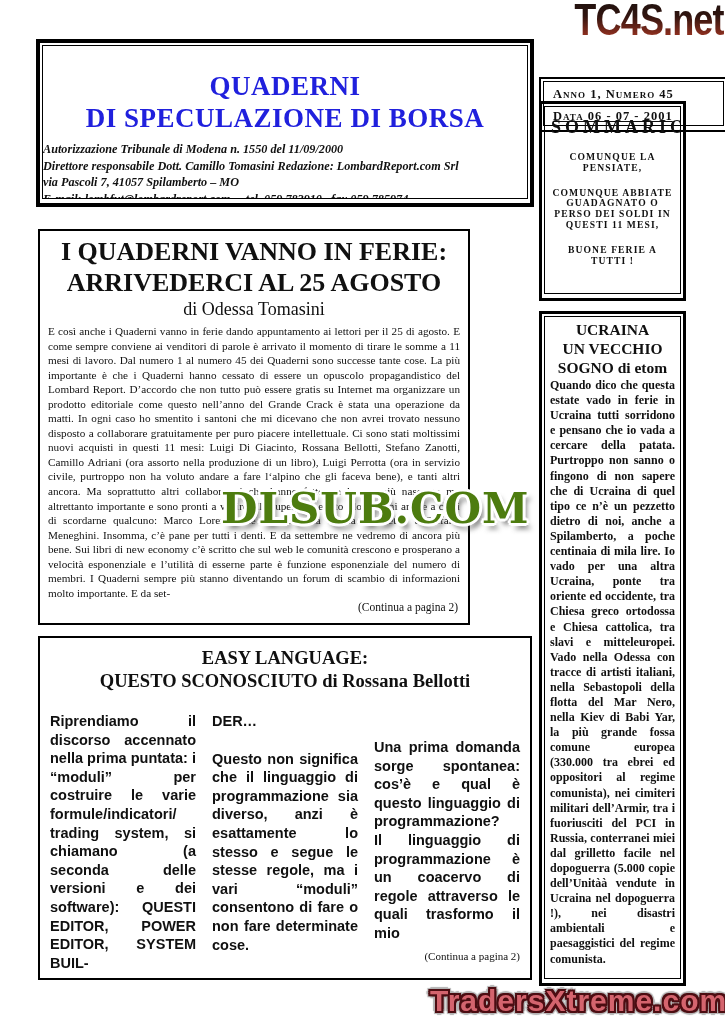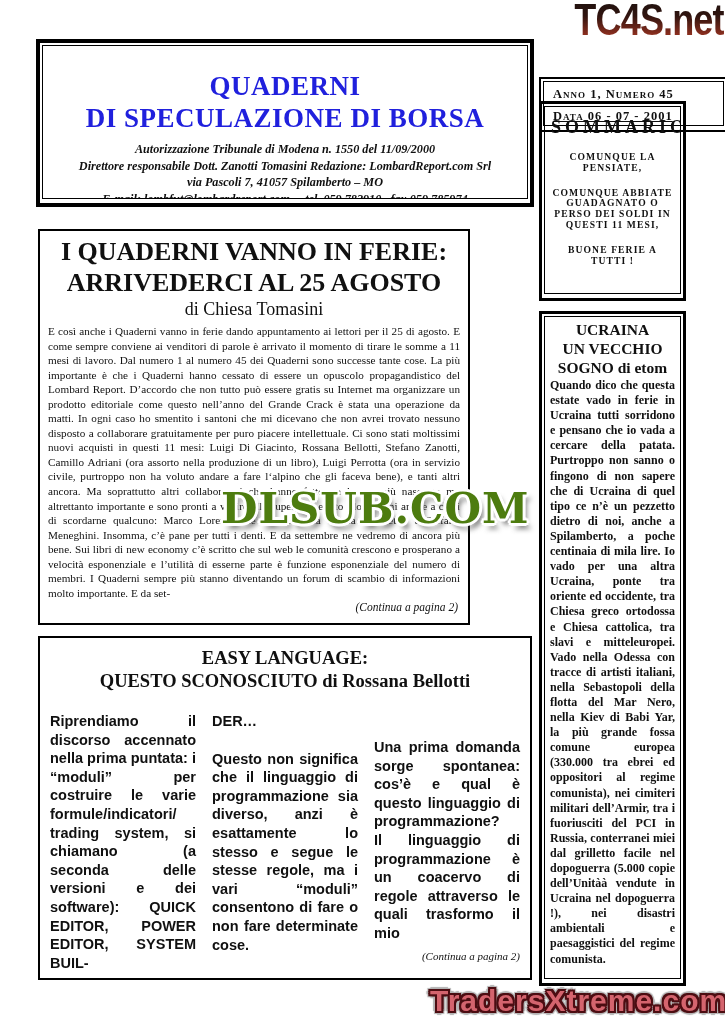--- a/index.html
+++ b/index.html
@@ -16,42 +16,42 @@
   
   .frame-o{position:absolute;border:3px solid #000;background:transparent;box-sizing:border-box;}
   .frame-o.thin{border-width:2px;}
   .frame-i{border:1px solid #000;margin:2px;box-sizing:border-box;height:calc(100% - 6px);overflow:hidden;}
   .plainbox{position:absolute;border:2px solid #000;background:#fff;box-sizing:border-box;}
 
   
   .masthead{left:36px;top:39px;width:498px;height:168px;border-width:4px;}
   .mast-title{margin-top:24px;text-align:center;font-weight:bold;font-size:27px;line-height:32px;
               color:#2020dd;letter-spacing:.5px;}
-  .mast-info{margin-top:7px;text-align:center;font-weight:bold;font-style:italic;
+  .mast-info{margin-top:7px;font-weight:bold;font-style:italic;
              font-size:12.2px;line-height:16.5px;}
 
   
   .issue{left:539px;top:30px;width:189px;height:55px;margin-top:47px;}
   .issue .frame-i{padding:5px 9px;}
   .issue-line{font-variant:small-caps;font-weight:bold;font-size:12.5px;letter-spacing:1px;line-height:14px;}
   .issue-line+.issue-line{margin-top:8px;text-decoration:underline;}
 
   
   .sommario{left:539px;top:101px;width:147px;height:200px;}
   .sommario .frame-i{padding:10px 6px;text-align:center;
         font-family:Liberation Serif, serif;font-weight:bold;}
   .som-title{font-size:18px;letter-spacing:4px;}
   .som-item{margin-top:14px;font-size:9.6px;letter-spacing:1.1px;line-height:10.8px;}
 
   
   .art-main{left:38px;top:229px;width:432px;height:396px;}
   .am-title{margin-top:5px;text-align:center;font-weight:bold;font-size:26px;line-height:31px;}
   .am-byline{text-align:center;font-size:18px;line-height:23px;}
   .am-body{margin:3px 8px 0 8px;font-size:11.2px;line-height:14.55px;text-align:justify;}
-  .continua{font-style:italic;font-size:11.5px;text-align:right;margin:1px 10px 0 0;padding-left:37px;}
+  .continua{font-size:11.5px;text-align:right;margin:1px 10px 0 0;padding-left:37px;}
 
   
   .watermark{position:absolute;left:221px;top:484px;z-index:6;
      font-family:"DejaVu Serif","Liberation Serif",serif;font-weight:bold;font-size:42px;
      letter-spacing:1px;color:#4d7c0f;
      text-shadow:-2px -2px 0 #fff,2px -2px 0 #fff,-2px 2px 0 #fff,2px 2px 0 #fff,
                  -3px 0 0 #fff,3px 0 0 #fff,0 -3px 0 #fff,0 3px 0 #fff,
                  4px 6px 5px rgba(70,70,70,.65);}
 
   
@@ -88,21 +88,21 @@
   <div class="tc4s">TC4S.net</div>
 
   <div class="frame-o masthead">
     <div class="frame-i">
       <div class="mast-title">
         <div>QUADERNI</div>
         <div>DI SPECULAZIONE DI BORSA</div>
       </div>
       <div class="mast-info">
         <div>Autorizzazione Tribunale di Modena n. 1550 del 11/09/2000</div>
-        <div>Direttore responsabile Dott. Zanotti Tomasini Redazione: LombardReport.com Srl</div>
+        <div>Direttore responsabile Dott. Camillo Tomasini Redazione: LombardReport.com Srl</div>
         <div>via Pascoli 7, 41057 Spilamberto – MO</div>
         <div>E-mail: lombfut@lombardreport.com  tel. 059 782910  fax 059 785974</div>
       </div>
     </div>
   </div>
 
   <div class="frame-o thin issue">
     <div class="frame-i">
       <div class="issue-line">Anno 1, Numero 45</div>
       <div class="issue-line">Data 06 - 07 - 2001</div>
@@ -116,34 +116,34 @@
       <div class="som-item">COMUNQUE ABBIATE GUADAGNATO O PERSO DEI SOLDI IN QUESTI 11 MESI,</div>
       <div class="som-item">BUONE FERIE A TUTTI !</div>
     </div>
   </div>
 
   <div class="plainbox art-main">
     <div class="am-title">
       <div>I QUADERNI VANNO IN FERIE:</div>
       <div>ARRIVEDERCI AL 25 AGOSTO</div>
     </div>
-    <div class="am-byline">di Chiesa Tomasini</div>
+    <div class="am-byline">di Odessa Tomasini</div>
     <div class="am-body">E così anche i Quaderni vanno in ferie dando appuntamento ai lettori per il 25 di agosto. E come sempre conviene ai venditori di parole è arrivato il momento di tirare le somme a 11 mesi di lavoro. Dal numero 1 al numero 45 dei Quaderni sono successe tante cose. La più importante è che i Quaderni hanno cessato di essere un opuscolo propagandistico del Lombard Report. D’accordo che non tutto può essere gratis su Internet ma organizzare un prodotto editoriale come questo nell’anno del Grande Crack è stata una operazione da matti. In ogni caso ho smentito i santoni che mi dicevano che non avrei trovato nessuno disposto a collaborare gratuitamente per puro piacere intellettuale. Ci sono stati moltissimi nuovi acquisti in questi 11 mesi: Luigi Di Giacinto, Rossana Bellotti, Stefano Zanotti, Camillo Adriani (ora assorto nella produzione di un libro), Luigi Perrotta (ora in servizio civile, purtroppo non ha voluto andare a fare l‘alpino che gli faceva bene), e tanti altri ancora. Ma soprattutto altri collaboratori che hanno fatto un lavoro più nascosto ma altrettanto importante e sono pronti a venire alla superficie e cito i loro nomi anche a costi di scordarne qualcuno: Marco Lorenzi che produce una ottima newsletter e Stefano Meneghini. Insomma, c’è pane per tutti i denti. E da settembre ne vedremo di ancora più bene. Sui libri di new economy c’è scritto che sul web le comunità crescono e prosperano a velocità esponenziale e l’utilità di esserne parte è funzione esponenziale del numero di membri. I Quaderni sempre più stanno diventando un forum di scambio di informazioni molto importante. E da set-</div>
     <div class="continua">(Continua a pagina 2)</div>
   </div>
 
   <div class="watermark">DLSUB.COM</div>
 
   <div class="plainbox art-easy">
     <div class="ae-title">
       <div>EASY LANGUAGE:</div>
       <div>QUESTO SCONOSCIUTO di Rossana Bellotti</div>
     </div>
     <div class="cols">
-      <div class="col">Riprendiamo il discorso accennato nella prima puntata: i “moduli” per costruire le varie formule/indicatori/ trading system, si chiamano (a seconda delle versioni e dei software): QUICK EDITOR, POWER EDITOR, SYSTEM BUIL-</div>
+      <div class="col">Riprendiamo il discorso accennato nella prima puntata: i “moduli” per costruire le varie formule/indicatori/ trading system, si chiamano (a seconda delle versioni e dei software): QUESTI EDITOR, POWER EDITOR, SYSTEM BUIL-</div>
       <div class="col">
         <div class="col2-head">DER…</div>
         <div>Questo non significa che il linguaggio di programmazione sia diverso, anzi è esattamente lo stesso e segue le stesse regole, ma i vari “moduli” consentono di fare o non fare determinate cose.</div>
       </div>
       <div class="col col3">
         <div>Una prima domanda sorge spontanea: cos’è e qual è questo linguaggio di programmazione?</div>
         <div>Il linguaggio di programmazione è un coacervo di regole attraverso le quali trasformo il mio</div>
         <div class="continua">(Continua a pagina 2)</div>
       </div>
     </div>

